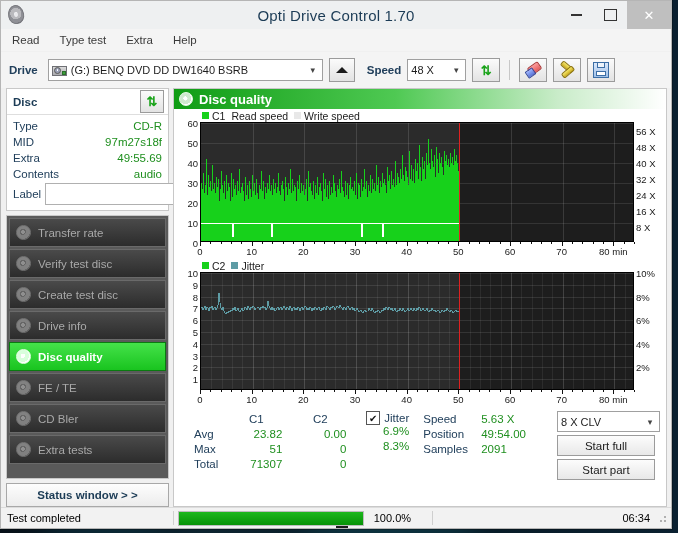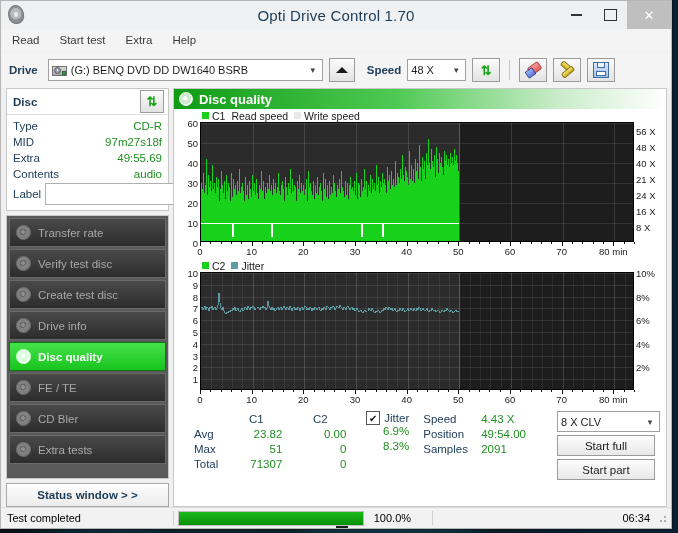--- a/index.html
+++ b/index.html
@@ -195,21 +195,21 @@
         </div>
       <div class="winbtn">
           <span class="maxglyph"></span>
         </div>
       <div class="winbtn close">✕</div>
     </div>
   </div>
 
   <div class="menubar">
     <span>Read</span>
-    <span>Start test</span>
+    <span>Type test</span>
     <span>Extra</span>
     <span>Help</span>
   </div>
 
   <div class="drivebar">
     <div class="drivelbl">Drive</div>
     <div class="combo" id="drive-combo">
       <span class="drv-ico">
         <span class="body"></span>
           <span class="d"></span>
@@ -712,21 +712,21 @@
                 <div class="rsp" style="left: 31px; width: 2px; top: 100px; height: 14px;"></div>
                 <div class="rsp" style="left: 69.75px; width: 2px; top: 100px; height: 14px;"></div>
                 <div class="rsp" style="left: 160.167px; width: 2px; top: 100px; height: 14px;"></div>
                 <div class="rsp" style="left: 180.833px; width: 2px; top: 100px; height: 14px;"></div>
                 <div class="marker" style="left: 258.333px;"></div>
               </div>
             <div class="yaxisR" id="c1-yaxisR">
                 <div class="tk" style="top: 105px;">8 X</div>
                 <div class="tk" style="top: 89px;">16 X</div>
                 <div class="tk" style="top: 73px;">24 X</div>
-                <div class="tk" style="top: 57px;">21 X</div>
+                <div class="tk" style="top: 57px;">32 X</div>
                 <div class="tk" style="top: 41px;">40 X</div>
                 <div class="tk" style="top: 25px;">48 X</div>
                 <div class="tk" style="top: 9px;">56 X</div>
               </div>
           </div>
           <div class="plotrow">
             <div class="yaxis"></div>
             <div style="flex:1 1 auto;">
               <div class="ticks" id="c1-ticks">
                   <i style="left: 0px; height: 4px;"></i>
@@ -1231,21 +1231,21 @@
             </div>
             <div class="jitcol">
               <div class="v">6.9%</div>
               <div class="v">8.3%</div>
             </div>
           </div>
 
           <div class="spdcol">
             <div class="spdrow">
               <span class="k">Speed</span>
-              <span class="v">4.43 X</span>
+              <span class="v">5.63 X</span>
             </div>
             <div class="spdrow">
               <span class="k">Position</span>
               <span class="v">49:54.00</span>
             </div>
             <div class="spdrow">
               <span class="k">Samples</span>
               <span class="v">2091</span>
             </div>
           </div>

